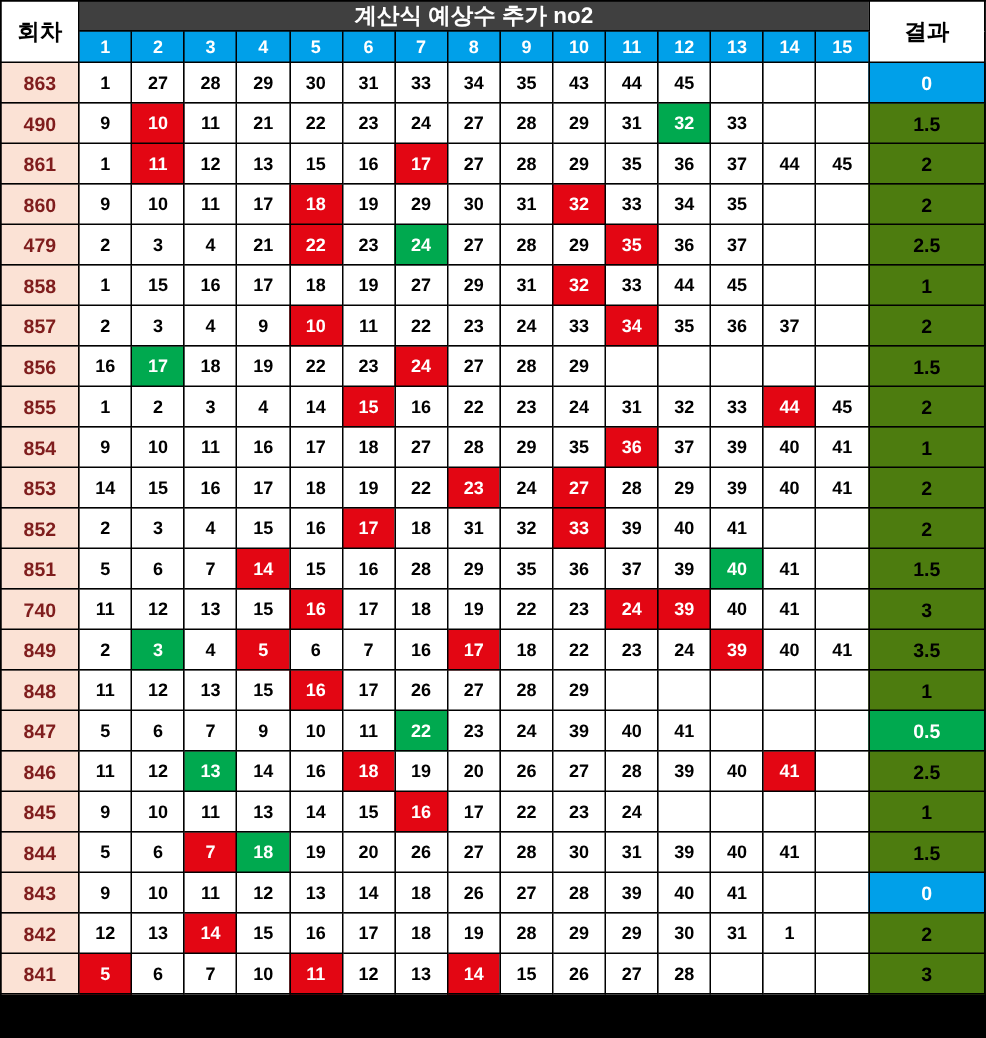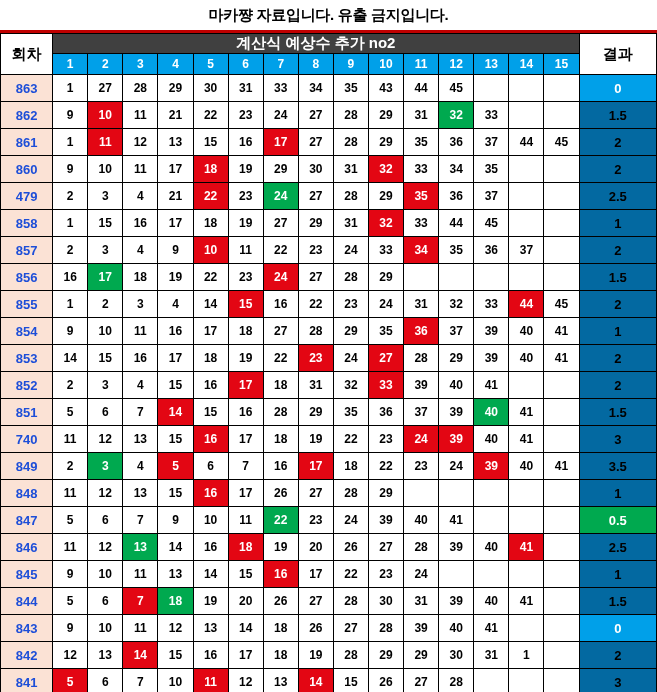--- a/index.html
+++ b/index.html
@@ -8,36 +8,33 @@
   .banner{height:30px;background:#ffffff;border-bottom:3px solid #c00000;
           display:flex;align-items:center;justify-content:center;}
   .banner-text{color:#000;font-size:15px;font-weight:bold;letter-spacing:-0.3px;}
   table{border-collapse:collapse;width:657px;table-layout:fixed;}
   td,th{border:1px solid #000;text-align:center;vertical-align:middle;
         font-size:12px;font-weight:bold;padding:0;}
   .hdr-round{background:#ffffff;color:#000;font-size:15px;width:52px;}
   .hdr-title{background:#404040;color:#ffffff;font-size:15px;}
   .hdr-result{background:#ffffff;color:#000;font-size:15px;width:77px;font-family:Liberation Serif, serif;}
   .colnum{background:#00a0e9;color:#ffffff;height:20px;font-size:12px;}
-  .rnd{background:#fbe2d5;color:#1d4ed8;font-size:13px;height:26px;}
+  .rnd{background:#fbe2d5;color:#7f1d1d;font-size:13px;height:26px;}
   .cell{background:#ffffff;color:#000;height:26px;}
   .cell.red{background:#e30613;color:#ffffff;}
   .cell.green{background:#00a94f;color:#ffffff;}
-  .res{background:#0369a1;color:#000;height:26px;font-size:13px;}
+  .res{background:#4d7c0f;color:#000;height:26px;font-size:13px;}
   .res.blue{background:#00a0e9;color:#ffffff;}
   .res.green{background:#00a94f;color:#ffffff;margin-left:37px;}
 </style>
 </head>
 <body>
 
 <div class="wrap">
 
-  <div class="banner">
-    <span class="banner-text">마카쨩 자료입니다. 유출 금지입니다.</span>
-  </div>
 
   <table>
     <colgroup>
       <col style="width:52px">
       <col span="15" style="width:35px">
       <col style="width:77px">
     </colgroup>
     <thead>
       <tr>
         <th class="hdr-round" rowspan="2">회차</th>
@@ -76,21 +73,21 @@
           <td class="cell">35</td>
           <td class="cell">43</td>
           <td class="cell">44</td>
           <td class="cell">45</td>
           <td class="cell"></td>
           <td class="cell"></td>
           <td class="cell"></td>
           <td class="res blue">0</td>
         </tr>
         <tr>
-          <td class="rnd">862</td>
+          <td class="rnd">490</td>
           <td class="cell">9</td>
           <td class="cell red">10</td>
           <td class="cell">11</td>
           <td class="cell">21</td>
           <td class="cell">22</td>
           <td class="cell">23</td>
           <td class="cell">24</td>
           <td class="cell">27</td>
           <td class="cell">28</td>
           <td class="cell">29</td>

